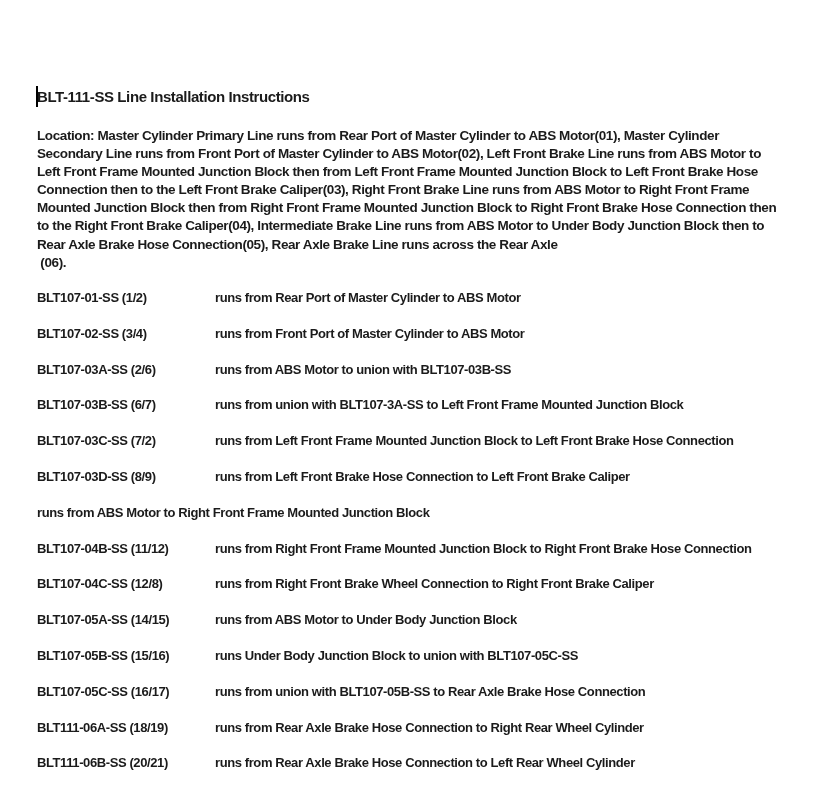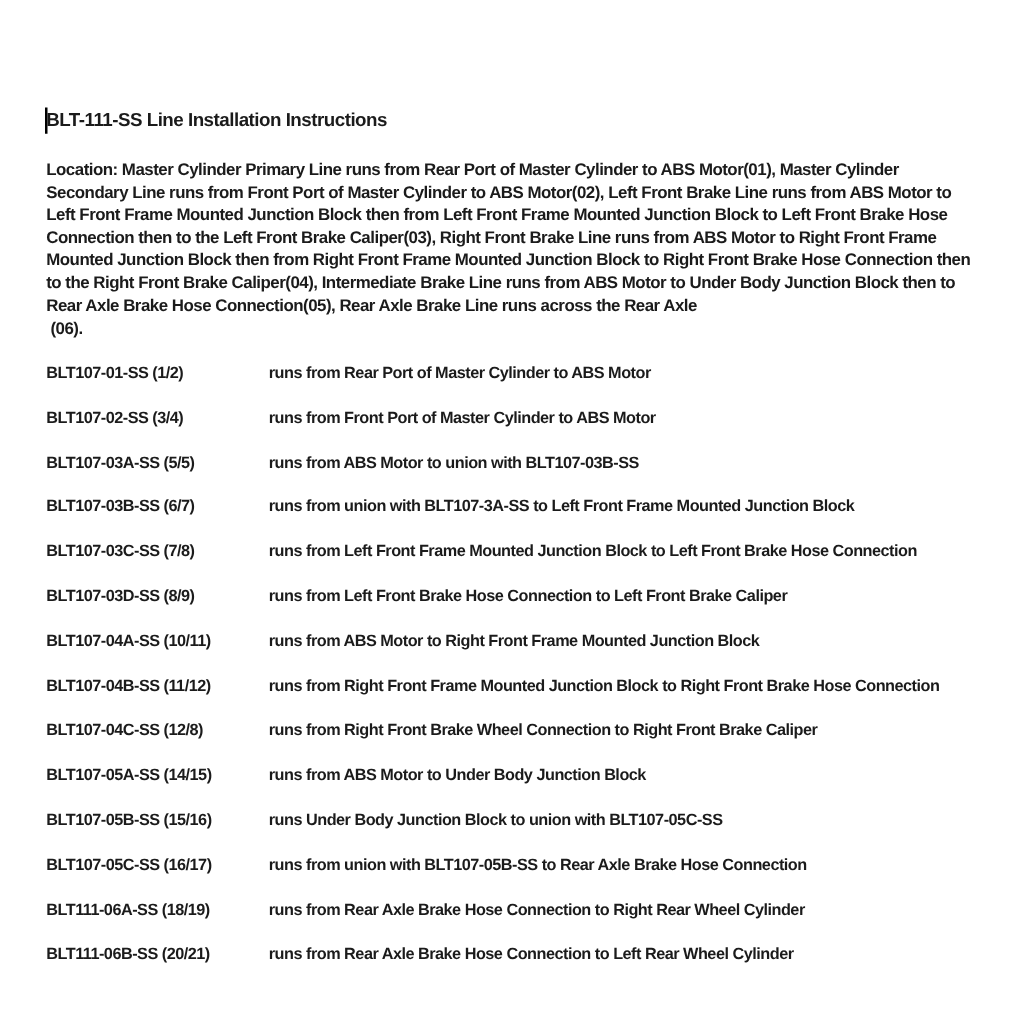--- a/index.html
+++ b/index.html
@@ -92,41 +92,40 @@
       <span class="part-cell">BLT107-01-SS (1/2)</span>
       <span class="desc-cell">runs from Rear Port of Master Cylinder to ABS Motor</span>
     </div>
 
     <div class="line-row">
       <span class="part-cell">BLT107-02-SS (3/4)</span>
       <span class="desc-cell">runs from Front Port of Master Cylinder to ABS Motor</span>
     </div>
 
     <div class="line-row">
-      <span class="part-cell">BLT107-03A-SS (5/5)</span>
+      <span class="part-cell">BLT107-03A-SS (2/6)</span>
       <span class="desc-cell">runs from ABS Motor to union with BLT107-03B-SS</span>
     </div>
 
     <div class="line-row">
       <span class="part-cell">BLT107-03B-SS (6/7)</span>
       <span class="desc-cell">runs from union with BLT107-3A-SS to Left Front Frame Mounted Junction Block</span>
     </div>
 
     <div class="line-row">
-      <span class="part-cell">BLT107-03C-SS (7/8)</span>
+      <span class="part-cell">BLT107-03C-SS (7/2)</span>
       <span class="desc-cell">runs from Left Front Frame Mounted Junction Block to Left Front Brake Hose Connection</span>
     </div>
 
     <div class="line-row">
       <span class="part-cell">BLT107-03D-SS (8/9)</span>
       <span class="desc-cell">runs from Left Front Brake Hose Connection to Left Front Brake Caliper</span>
     </div>
 
     <div class="line-row">
-      <span class="part-cell">BLT107-04A-SS (10/11)</span>
       <span class="desc-cell">runs from ABS Motor to Right Front Frame Mounted Junction Block</span>
     </div>
 
     <div class="line-row">
       <span class="part-cell">BLT107-04B-SS (11/12)</span>
       <span class="desc-cell">runs from Right Front Frame Mounted Junction Block to Right Front Brake Hose Connection</span>
     </div>
 
     <div class="line-row">
       <span class="part-cell">BLT107-04C-SS (12/8)</span>

